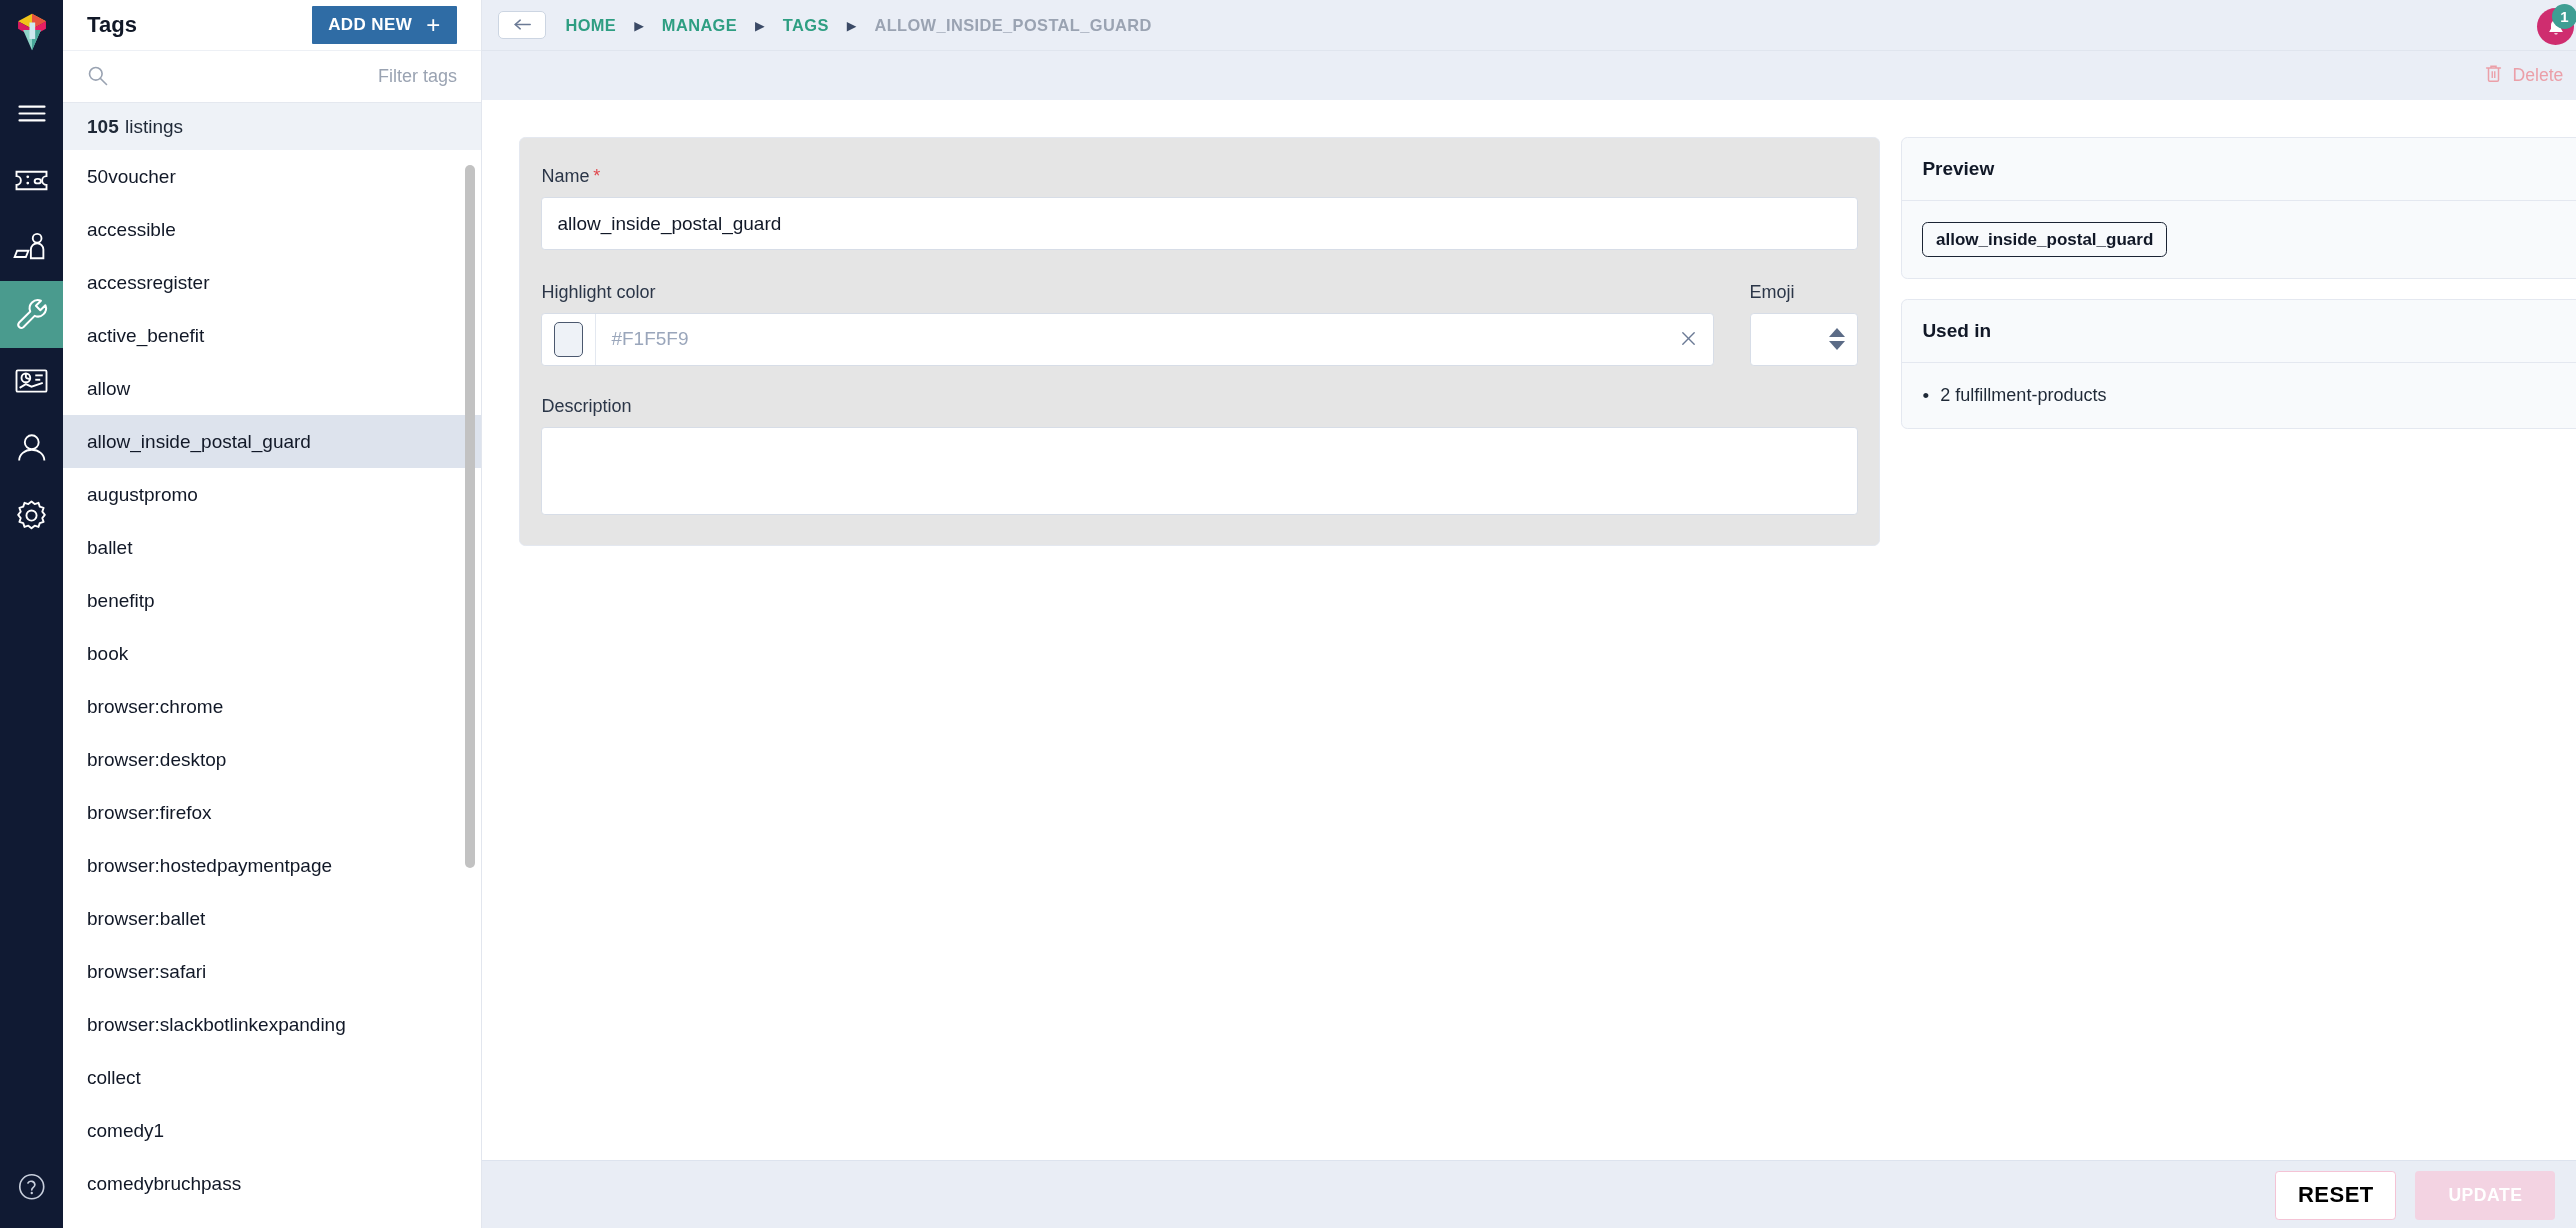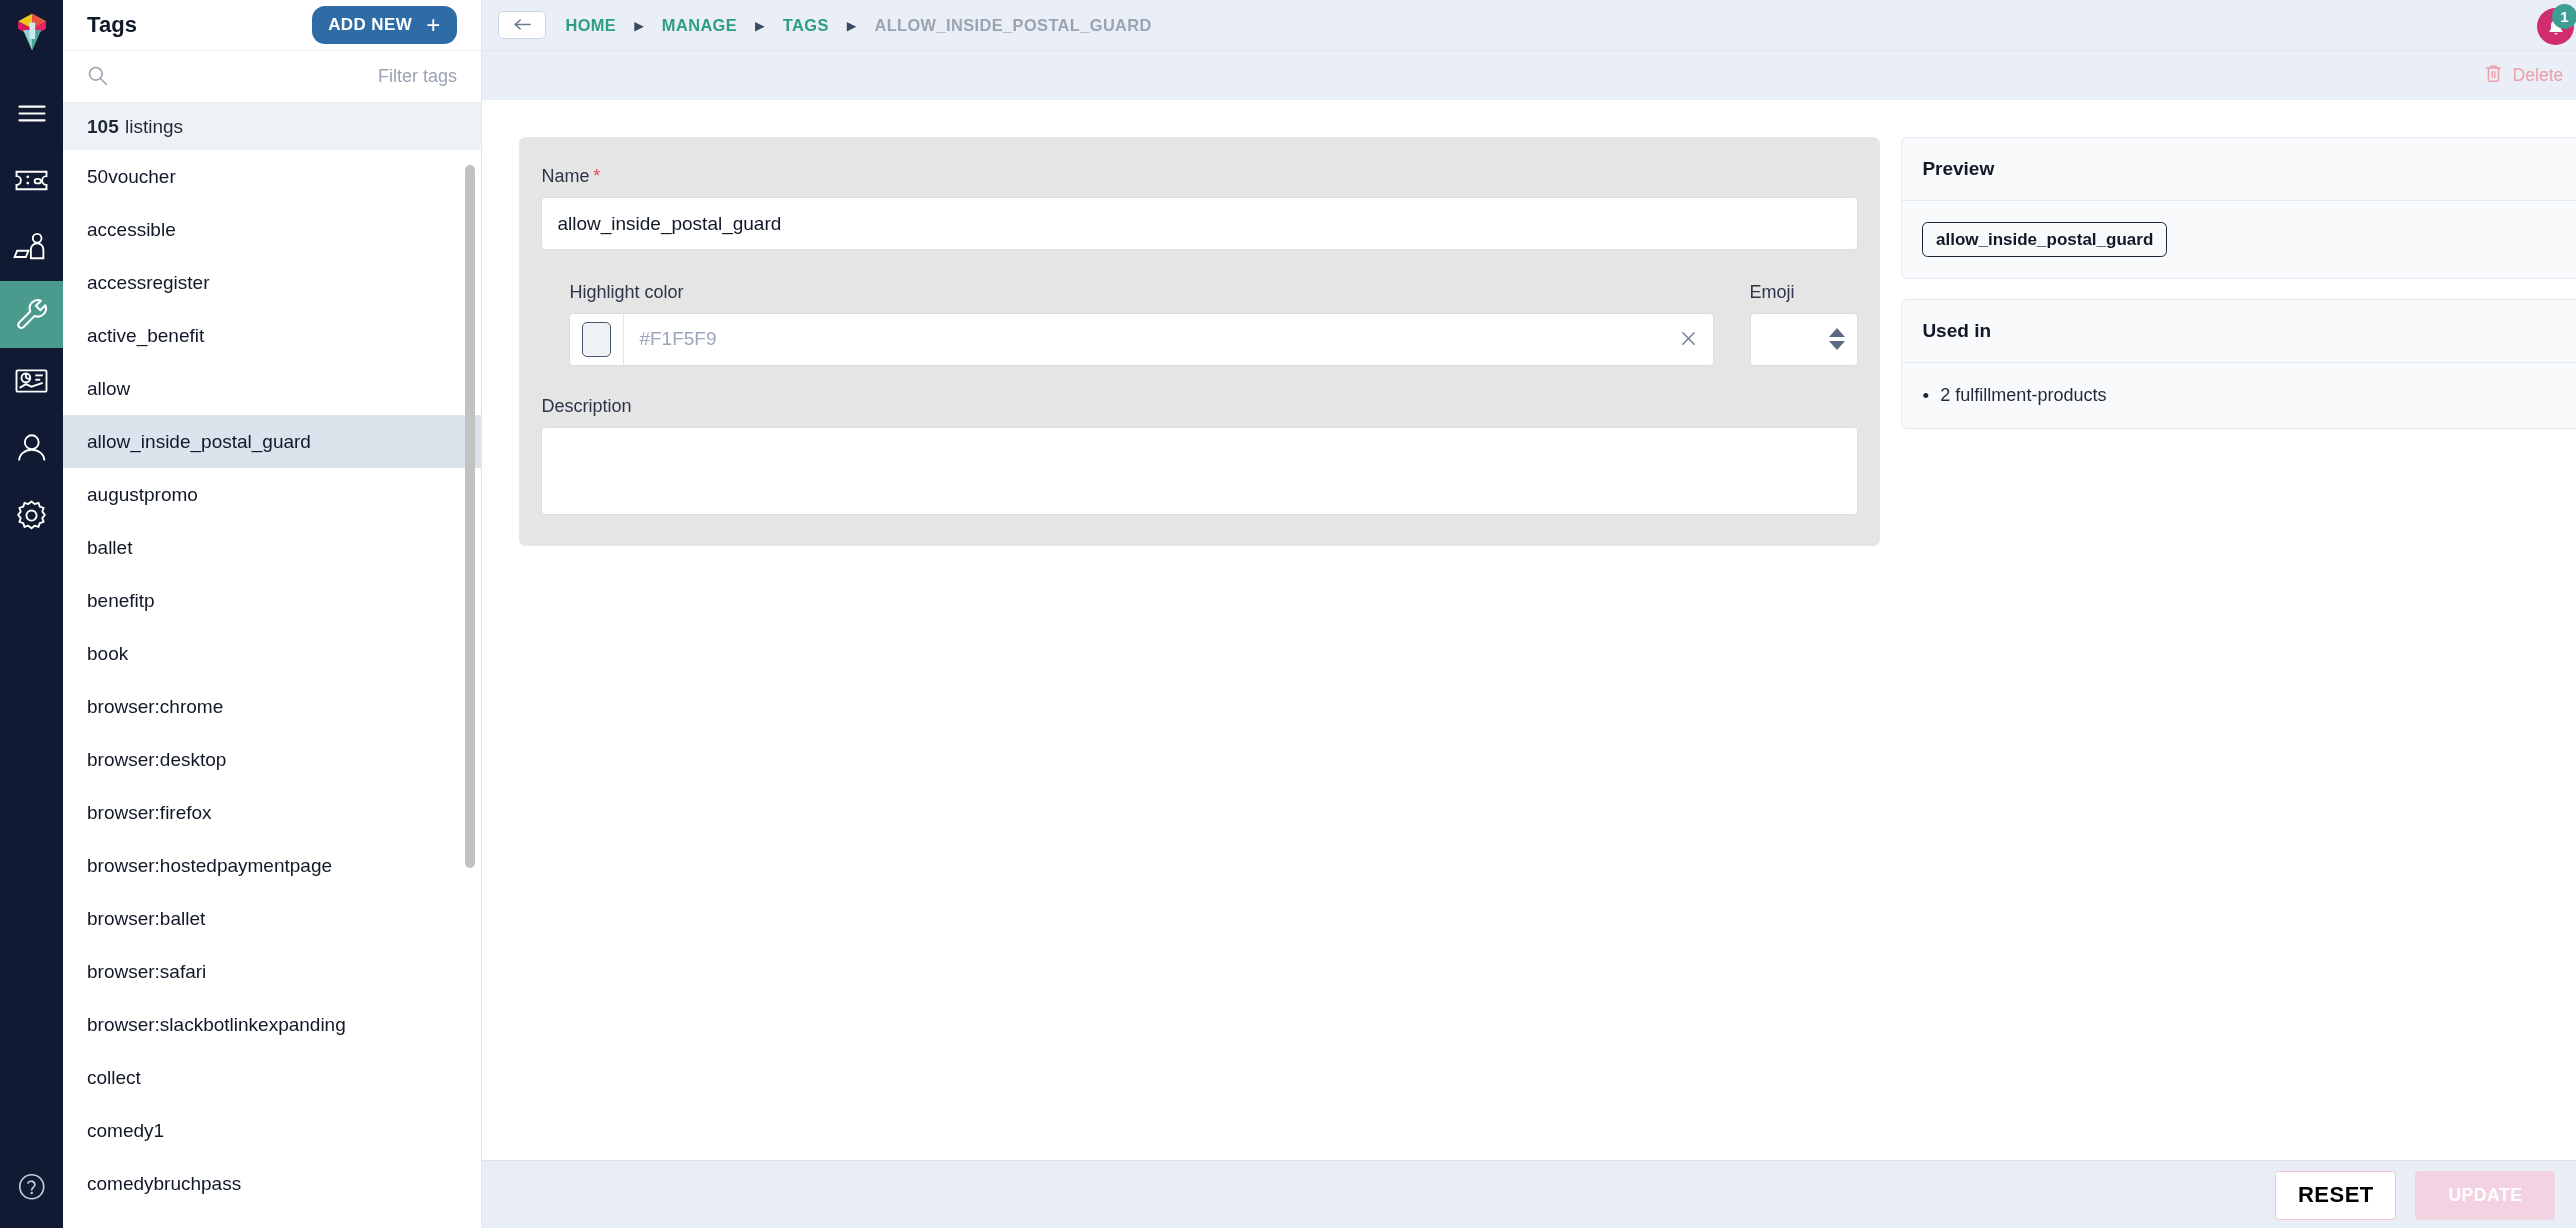--- a/index.html
+++ b/index.html
@@ -32,21 +32,21 @@
     width: 419px; flex: 0 0 419px; height: 1229px; background: #ffffff;
     display: flex; flex-direction: column; position: relative;
     border-right: 0.6px solid #e2e6ee;
   }
   .tagpanel-head {
     height: 50px; display: flex; align-items: center; justify-content: space-between;
     padding: 0 24px 0 24px; background:#ffffff;
   }
   .tagpanel-title { font-size: 22px; font-weight: 700; color: #111827; letter-spacing: 0.1px; }
   .addnew {
-    background: #2f6ca5; color: #ffffff; border: none; border-radius: 13px;
+    background: #2f6ca5; color: #ffffff; border: none; border-radius: 1px;
     height: 38px; padding: 0 16.4px; font-size: 17px; font-weight: 700; letter-spacing: 0.4px;
     display: flex; align-items: center; gap: 14px; cursor: pointer;
     font-family: "Liberation Sans", sans-serif;
   }
   .addnew .plus { font-size: 24px; font-weight: 300; line-height: 1; }
 
   .filterbar {
     height: 53px; display: flex; align-items: center; gap: 12.6px;
     padding: 0 24px; border-top: 0.6px solid #edf0f5; border-bottom: 0.6px solid #e4e8ef;
     background: #ffffff;
@@ -125,21 +125,21 @@
   }
   .flabel { font-size: 18px; color: #2b3648; margin-bottom: 10px; display: block; }
   .flabel .req { color: #e0484d; margin-left: 3.8px; }
 
   .txtinput {
     width: 100%; height: 53px; background: #fff; border: 0.6px solid #d7dde7; border-radius: 3.8px;
     font-size: 19px; color: #111827; padding: 0 15px; outline: none;
     font-family: "Liberation Sans", sans-serif;
   }
 
-  .rowpair { display: flex; gap: 36px; margin-top: 31.5px; align-items: flex-end; margin-left: 28px; }
+  .rowpair { display: flex; gap: 36px; margin-top: 31.5px; align-items: flex-end; }
   .colorcol { flex: 1; }
   .emojicol { width: 108px; flex: 0 0 108px; }
 
   .colorfield {
     display: flex; align-items: stretch; height: 53px;
     border: 0.6px solid #d7dde7; border-radius: 3.8px; background: #fff; overflow: hidden;
   }
   .swatchwrap {
     width: 54px; flex: 0 0 54px; display:flex; align-items:center; justify-content:center;
     border-right: 0.6px solid #e3e8f0; cursor: pointer;

